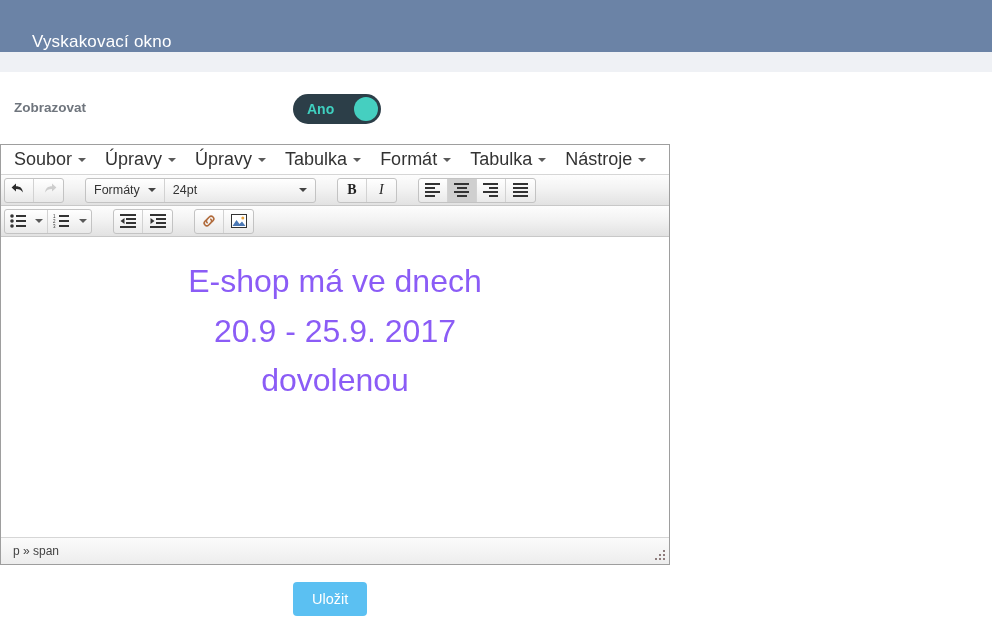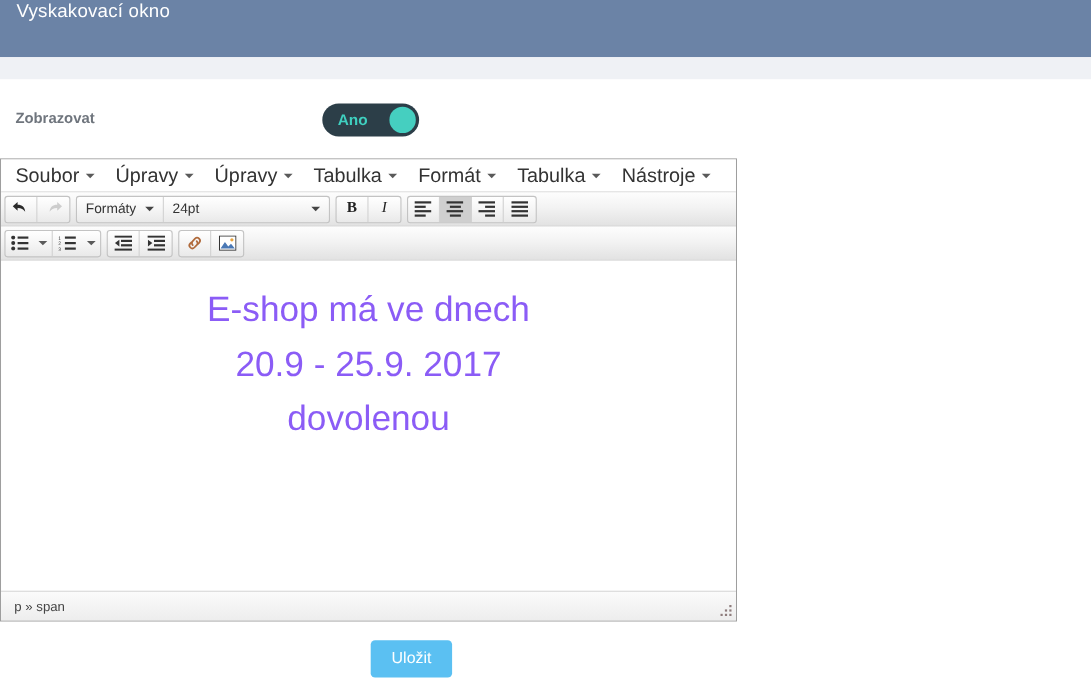--- a/index.html
+++ b/index.html
@@ -9,22 +9,22 @@
     background: #ffffff;
     font-family: "Liberation Sans", sans-serif;
     overflow: hidden;
   }
 
   
   #app-header {
     height: 52px;
     background: #6b83a6;
     display: flex;
-    align-items: flex-start;
-    padding-left: 15px;
+    align-items: flex-end;
+    padding-left: 32px;
   }
   #app-header .title {
     color: #ffffff;
     font-size: 17px;
     font-weight: 400;
     letter-spacing: .2px;
   }
   #subheader-band {
     height: 20px;
     background: #eff1f5;
@@ -116,21 +116,21 @@
     align-items: center;
     padding: 0 3px;
   }
   .btn-group {
     display: flex;
     align-items: flex-start;
     border: 1px solid #c3c3c3;
     border-radius: 3px;
     background: linear-gradient(to bottom, #ffffff 0%, #f5f5f5 50%, #e9e9e9 100%);
     height: 25px;
-    margin-right: 5px;
+    margin-right: 21px;
     overflow: hidden;
   }
   .tb-btn {
     width: 29px; height: 23px;
     display: flex; align-items: center; justify-content: center;
     cursor: pointer;
     border-right: 1px solid #d2d2d2;
     background: transparent;
   }
   .tb-btn:last-child { border-right: none; }
@@ -196,21 +196,21 @@
     color: #444;
     position: relative;
   }
   #resize-grip {
     position: absolute;
     right: 3px; bottom: 3px;
     width: 14px; height: 14px;
   }
 
   
-  #save-row { margin-top: 17px; margin-left: 44px; }
+  #save-row { margin-top: 17px; }
   #save-button {
     background: #5bc0f2;
     border: none;
     border-radius: 4px;
     color: #ffffff;
     font-size: 14.5px;
     padding: 9px 19px;
     cursor: pointer;
     font-family: "Liberation Sans", sans-serif;
   }

